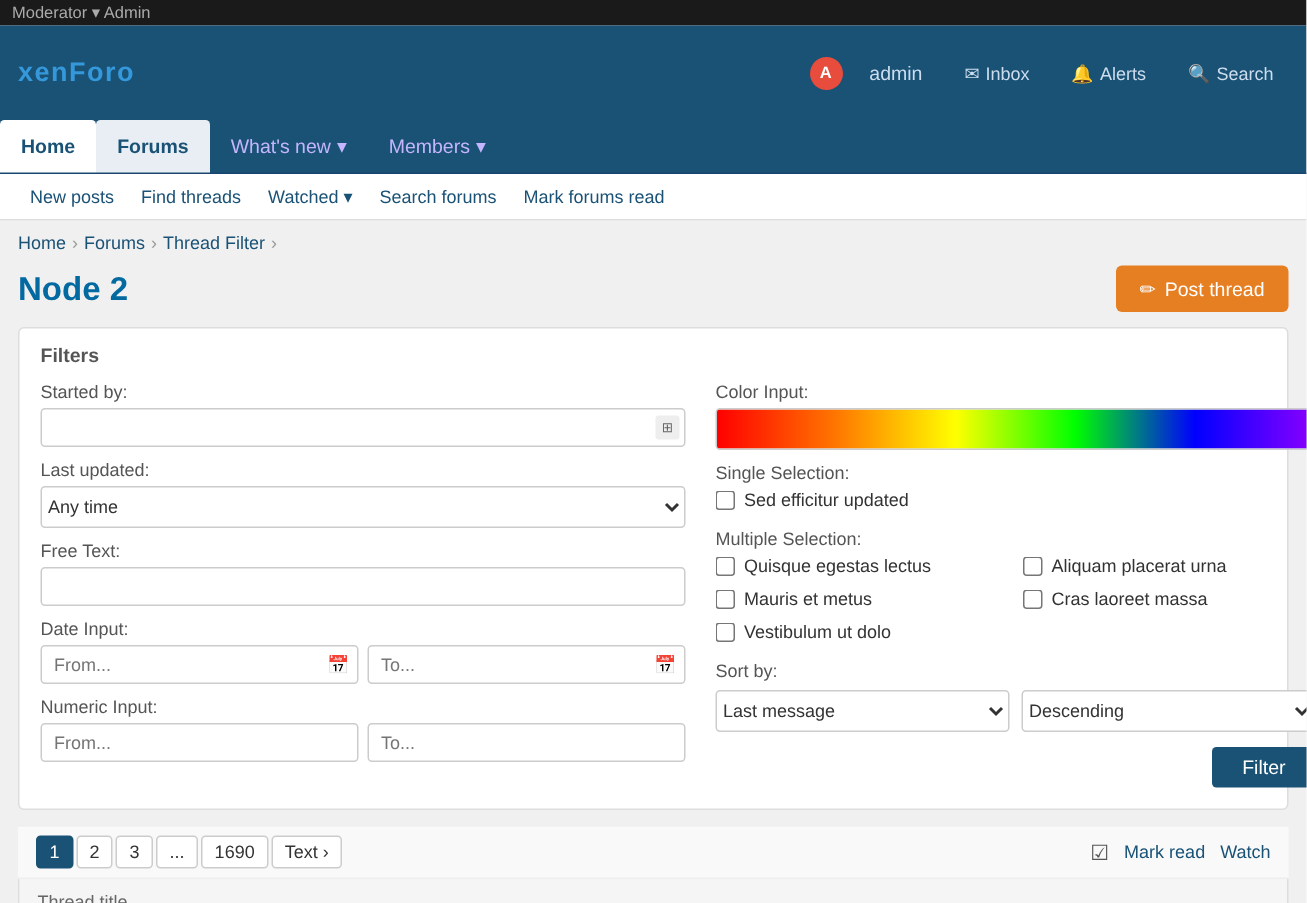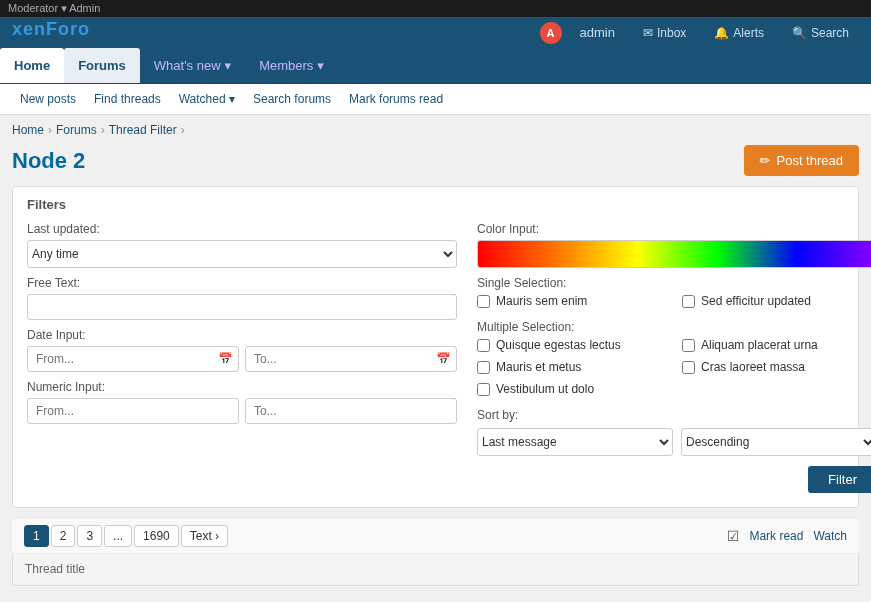--- a/index.html
+++ b/index.html
@@ -15,23 +15,23 @@
       justify-content: space-between;
       align-items: center;
     }
     .top-bar-left { display: flex; align-items: center; gap: 8px; }
     .top-bar-right { display: flex; align-items: center; gap: 12px; }
     .top-bar-icon { color: #aaa; font-size: 14px; cursor: pointer; }
 
     
     .site-header {
       background: #1a5276;
-      padding: 2px 12px;
-      display: flex;
-      align-items: flex-start;
+      padding: 18px 12px;
+      display: flex;
+      align-items: center;
       justify-content: space-between;
     }
     .site-logo {
       color: #fff;
       font-size: 18px;
       font-weight: bold;
       letter-spacing: 1px;
     }
     .site-logo span { color: #3498db; }
 
@@ -377,20 +377,27 @@
     <span>Post thread</span>
   </button>
 </div>
 
 <div class="filters-panel">
   <div class="filters-title">Filters</div>
   <div class="filters-grid">
 
     <div class="left-col">
 
+      <div class="filter-group">
+        <label class="filter-label">Started by:</label>
+        <div style="position:relative;">
+          <input type="text" class="filter-input" style="padding-right: 24px;">
+          <button class="input-clear-btn" style="right:4px; top:50%; transform:translateY(-50%); position:absolute; background:#eee; border:none; font-size:9px; width:16px; height:16px; cursor:pointer; color:#666; display:flex; align-items:center; justify-content:center; border-radius:2px;">⊞</button>
+        </div>
+      </div>
 
       <div class="filter-group">
         <label class="filter-label">Last updated:</label>
         <select class="filter-select">
           <option>Any time</option>
           <option>Today</option>
           <option>This week</option>
           <option>This month</option>
           <option>This year</option>
         </select>
@@ -427,24 +434,20 @@
     <div class="right-col">
 
       <div class="filter-group">
         <label class="filter-label">Color Input:</label>
         <div class="color-bar" style="background: linear-gradient(to right, #ff0000, #ff7700, #ffff00, #00ff00, #0000ff, #8b00ff);"></div>
       </div>
 
       <div class="filter-group">
         <label class="filter-label">Single Selection:</label>
         <div class="checkbox-2col">
-          <div class="checkbox-row">
-            <input type="checkbox" style="">
-            <span>Mauris sem enim</span>
-          </div>
           <div class="checkbox-row">
             <input type="checkbox" style="">
             <span>Sed efficitur updated</span>
           </div>
         </div>
       </div>
 
       <div class="filter-group">
         <label class="filter-label">Multiple Selection:</label>
         <div class="checkbox-2col">

